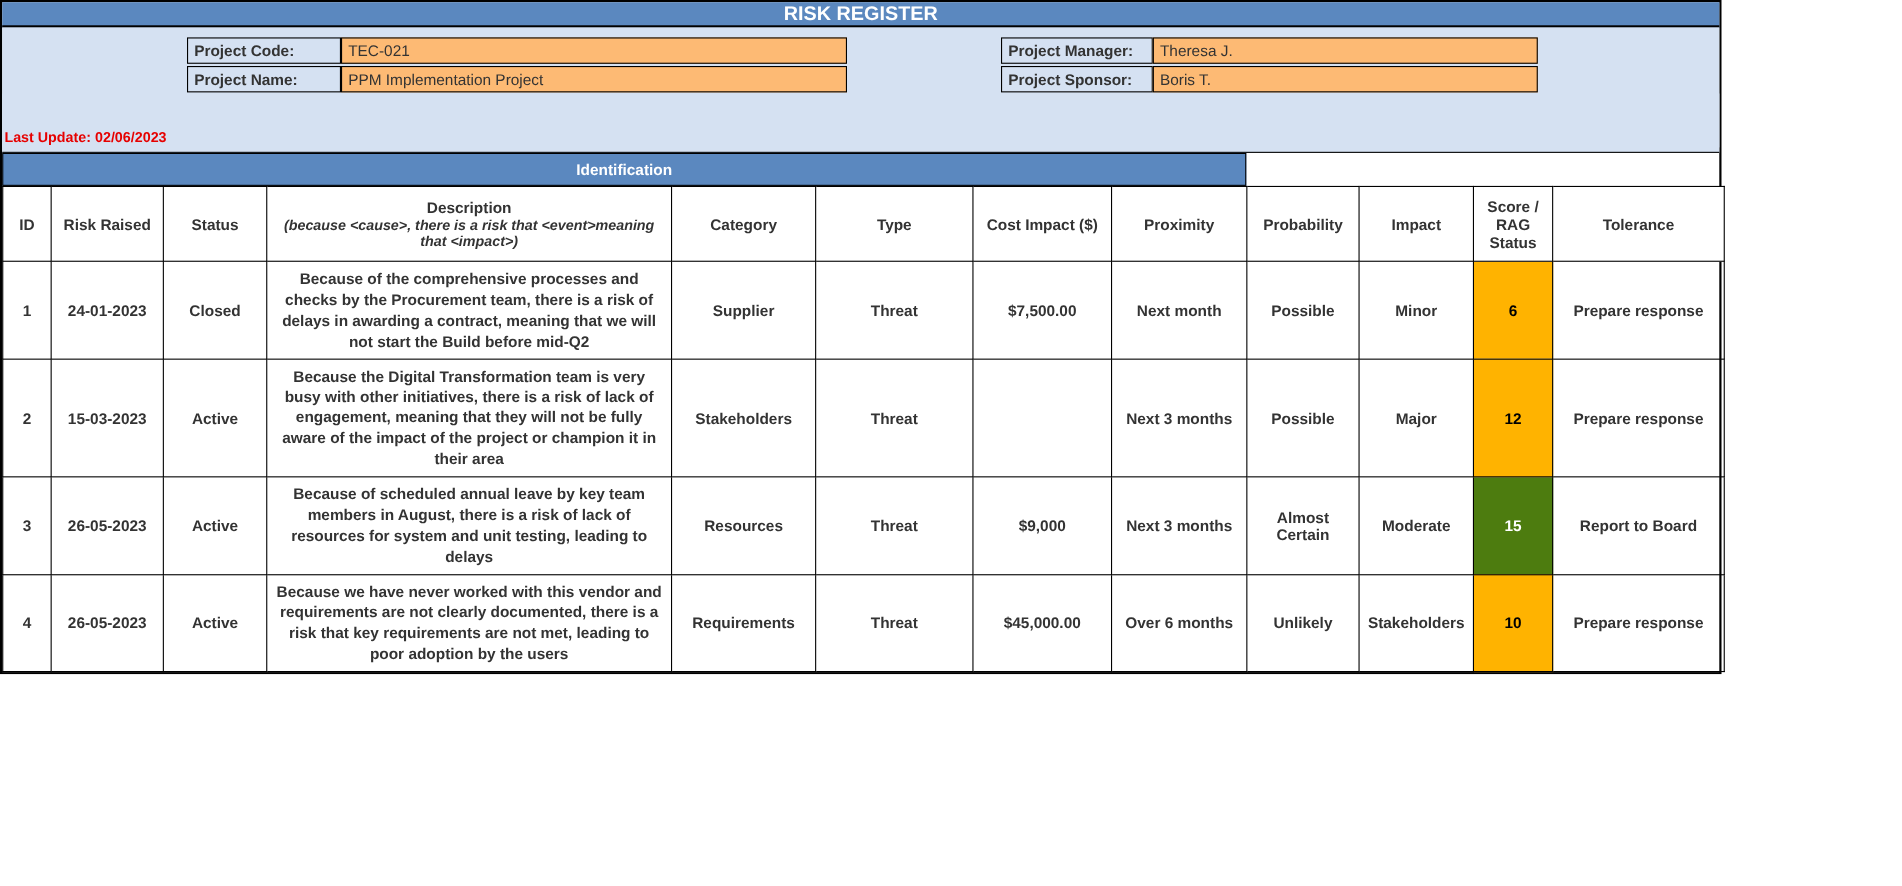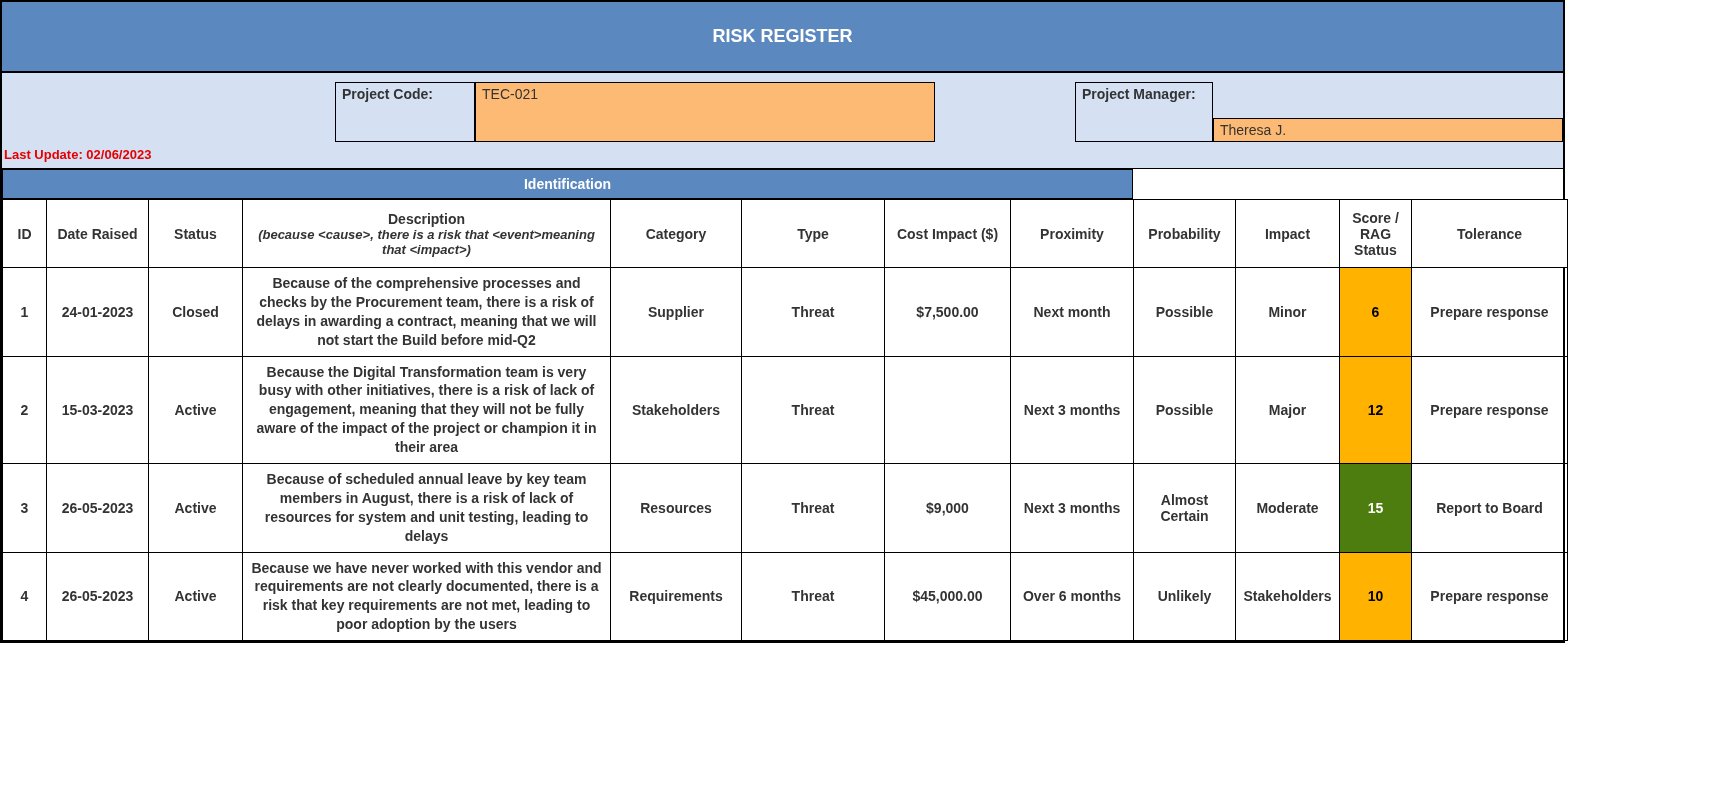--- a/index.html
+++ b/index.html
@@ -14,31 +14,31 @@
   .container {
     width: 1565px;
     border: 2px solid #000;
   }
   .title-bar {
     background: #5b88bf;
     color: #fff;
     font-weight: bold;
     font-size: 18px;
     text-align: center;
-    padding: 24px 0;
+    padding: 0 0;
     border-bottom: 2px solid #000;
   }
   .header-block {
     background: #d5e1f2;
     padding: 8px 0 4px 0;
     border-bottom: 1px solid #000;
   }
   .header-row {
     display: flex;
-    justify-content: flex-end;
+    justify-content: center;
   }
   .field-pair {
     display: flex;
     margin: 1px 0;
   }
   .field-pair.left { margin-left: 2px; }
   .field-pair.right { margin-left: 140px; }
   .label-cell {
     border: 1px solid #000;
     padding: 3px 6px;
@@ -46,26 +46,26 @@
     background: #d5e1f2;
     width: 140px;
   }
   .value-cell {
     border: 1px solid #000;
     padding: 3px 6px;
     background: #fdba74;
     width: 460px;
   }
   .label-cell.wide { width: 138px; }
-  .value-cell.narrow { width: 350px; margin-top: 36px; }
+  .value-cell.narrow { width: 350px; }
   .last-update {
     color: #e60000;
     font-weight: bold;
     font-size: 13px;
-    padding: 4px 2px 2px;
+    padding: 32px 2px 2px;
     background: #d5e1f2;
   }
   .section-hdr-row { display: flex; }
   .section-hdr {
     background: #5b88bf;
     color: #ffffff;
     font-weight: bold;
     text-align: center;
     padding: 6px 0;
     border: 1px solid #000;
@@ -122,20 +122,30 @@
     <div class="header-row">
       <div class="field-pair left">
         <div class="label-cell">Project Code:</div>
         <div class="value-cell">TEC-021</div>
       </div>
       <div class="field-pair right">
         <div class="label-cell wide">Project Manager:</div>
         <div class="value-cell narrow">Theresa J.</div>
       </div>
     </div>
+    <div class="header-row">
+      <div class="field-pair left">
+        <div class="label-cell">Project Name:</div>
+        <div class="value-cell">PPM Implementation Project</div>
+      </div>
+      <div class="field-pair right">
+        <div class="label-cell wide">Project Sponsor:</div>
+        <div class="value-cell narrow">Boris T.</div>
+      </div>
+    </div>
     <div class="last-update">Last Update: 02/06/2023</div>
   </div>
 
   <div class="section-hdr-row">
     <div class="section-hdr ident">Identification</div>
   </div>
 
   <table class="risk">
     <colgroup>
       <col class="col-id">
@@ -147,21 +157,21 @@
         <col class="col-cost">
         <col class="col-prox">
       <col class="col-prob">
         <col class="col-impact">
         <col class="col-score">
         <col class="col-tol">
     </colgroup>
     <thead>
       <tr>
         <th>ID</th>
-        <th>Date Raised</th>
+        <th>Risk Raised</th>
         <th>Status</th>
         <th class="desc-hdr">
           <div>Description</div>
           <div class="subtitle">(because &lt;cause&gt;, there is a risk that &lt;event&gt;meaning that &lt;impact&gt;)</div>
         </th>
         <th>Category</th>
         <th>Type</th>
         <th>Cost Impact ($)</th>
         <th>Proximity</th>
         <th>Probability</th>

